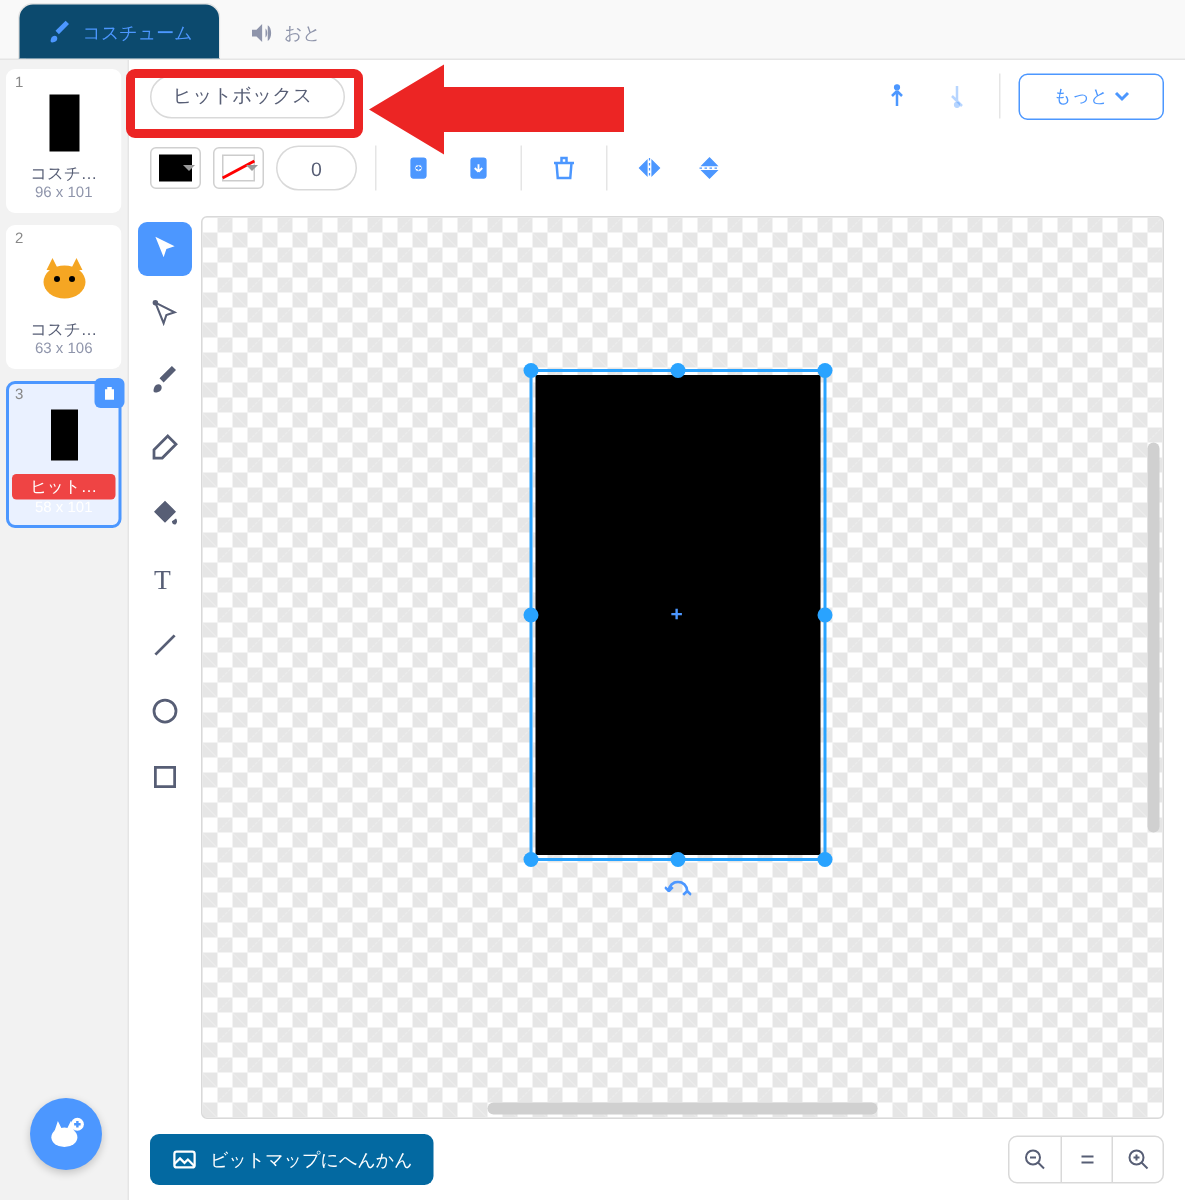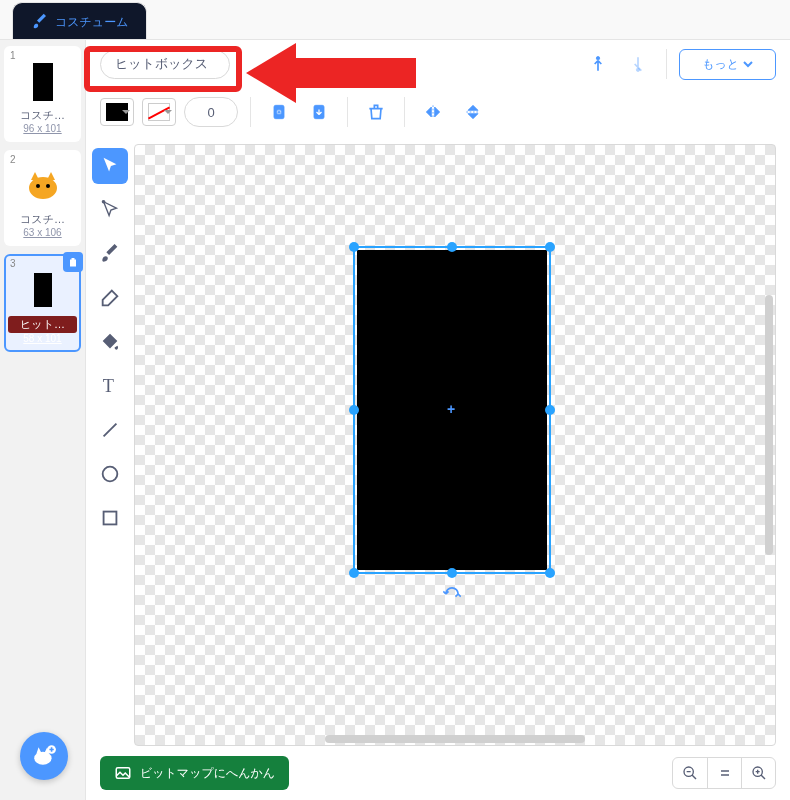--- a/index.html
+++ b/index.html
@@ -1,31 +1,31 @@
 <!DOCTYPE html>
 <html><head>
 <meta charset="utf-8">
 <style>
   * { box-sizing: border-box; }
   body { margin:0; font-family:"Hiragino Sans","Helvetica Neue",Arial,sans-serif; font-size:12px; background:#fff; width:790px; height:800px; overflow:hidden; color:#575e75; }
   
   .tabs { height:40px; display:flex; align-items:flex-end; padding-left:12px; border-bottom:1px solid #e5e5e5; background:#f9f9f9; }
   .tab { display:flex; align-items:center; gap:6px; padding:10px 18px 8px; color:#8f95ab; cursor:pointer; border-top-left-radius:10px; border-top-right-radius:10px; }
-  .tab.active { background:#0f172a; color:#4c97ff; border:1px solid #e5e5e5; border-bottom:none; }
+  .tab.active { background:#0c4a6e; color:#4c97ff; border:1px solid #e5e5e5; border-bottom:none; }
   .tab svg { width:18px; height:18px; }
   
   .main { display:flex; height:760px; }
   .thumbs { width:86px; background:#f2f2f2; padding:6px 4px; border-right:1px solid #e5e5e5; display:flex; flex-direction:column; gap:8px; position:relative; }
   .thumb { background:#fff; border:2px solid transparent; border-radius:6px; padding:4px 2px 6px; text-align:center; cursor:pointer; position:relative; }
   .thumb.selected { border-color:#4c97ff; background:#eaf1ff; }
   .thumb .num { position:absolute; top:2px; left:4px; font-size:10px; color:#888; }
   .thumb .pic { width:46px; height:48px; margin:6px auto 2px; display:flex; align-items:center; justify-content:center; }
   .thumb .lbl { font-size:11px; color:#575e75; white-space:nowrap; overflow:hidden; text-overflow:ellipsis; }
-  .thumb.selected .lbl { color:#fff; background:#7f1d1d; border-radius:3px; padding:1px 2px; }
-  .thumb .dim { font-size:10px; color:#8f95ab;text-decoration:underline; }
+  .thumb.selected .lbl { color:#fff; background:#ef4444; border-radius:3px; padding:1px 2px; }
+  .thumb .dim { font-size:10px; color:#8f95ab; }
   .thumb.selected .dim { color:#fff; }
   .thumb .del { position:absolute; top:-4px; right:-4px; width:20px; height:20px; background:#4c97ff; border-radius:4px; display:flex; align-items:center; justify-content:center; }
   .thumb .del svg { width:12px; height:12px; fill:#fff; }
   .editor { flex:1; display:flex; flex-direction:column; position:relative; }
   
   .row { display:flex; align-items:center; gap:8px; padding:8px 14px; }
   .name-input { border:1px solid #d9d9d9; border-radius:20px; padding:6px 14px; font-size:13px; color:#575e75; width:130px; }
   .v-sep { width:1px; height:30px; background:#e5e5e5; margin:0 4px; }
   .ibtn { width:32px; height:32px; display:flex; align-items:center; justify-content:center; border-radius:6px; cursor:pointer; }
   .ibtn svg { width:20px; height:20px; }
@@ -56,40 +56,46 @@
     background-color:#fff;
   }
   .shape { position:absolute; background:#000; }
   .sel-box { position:absolute; border:2px solid #29a3ff; }
   .handle { position:absolute; width:10px; height:10px; background:#29a3ff; border-radius:50%; }
   .cross { position:absolute; color:#4c97ff; font-size:14px; font-weight:bold; }
   .rot { position:absolute; width:18px; height:14px; }
   .scrollb { position:absolute; background:#d0d0d0; border-radius:4px; }
   
   .bottom { display:flex; align-items:center; justify-content:space-between; padding:10px 14px; }
-  .convert { background:#15803d; color:#fff; border-radius:6px; padding:8px 14px; display:flex; align-items:center; gap:8px; cursor:pointer; }
+  .convert { background:#0369a1; color:#fff; border-radius:6px; padding:8px 14px; display:flex; align-items:center; gap:8px; cursor:pointer; }
   .zoom { display:flex; border:1px solid #d9d9d9; border-radius:6px; overflow:hidden; }
   .zoom div { width:34px; height:30px; display:flex; align-items:center; justify-content:center; cursor:pointer; }
   .zoom div+div { border-left:1px solid #d9d9d9; }
   
   .arrow-box { position:absolute; border:6px solid #ec2524; border-radius:6px; pointer-events:none; }
   .arrow { position:absolute; pointer-events:none; }
   
   .fab { position:absolute; left:20px; bottom:20px; width:48px; height:48px; border-radius:50%; background:#4c97ff; display:flex; align-items:center; justify-content:center; cursor:pointer; box-shadow:0 2px 6px rgba(0,0,0,.2); }
   .fab svg { width:26px; height:26px; fill:#fff; }
 </style>
 </head>
 <body>
 
 <div class="tabs">
   <div class="tab active">
     <svg viewBox="0 0 24 24">
         <path fill="#4c97ff" d="M20 4l-9 9-3-3 9-9zM4 17c1-3 4-3 5-2s1 4-2 5-4 0-3-3z"></path>
       </svg>
     <span>コスチューム</span>
+  </div>
+  <div class="tab">
+    <svg viewBox="0 0 24 24">
+        <path fill="#8f95ab" d="M4 9h4l5-5v16l-5-5H4zM16 8c2 1 2 7 0 8M18 5c4 2 4 12 0 14"></path>
+      </svg>
+    <span>おと</span>
   </div>
 </div>
 
 <div class="main">
 
   <div class="thumbs">
     <div class="thumb">
       <span class="num">1</span>
       <div class="pic">
           <div style="width:20px;height:38px;background:#000;"></div>

